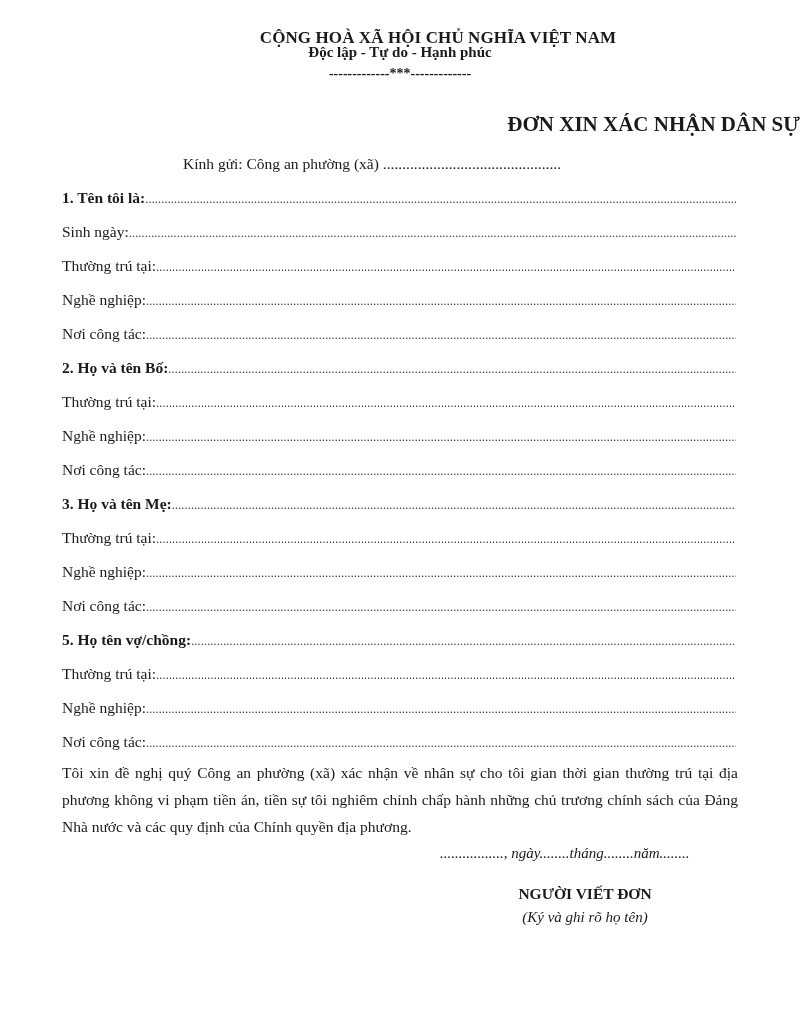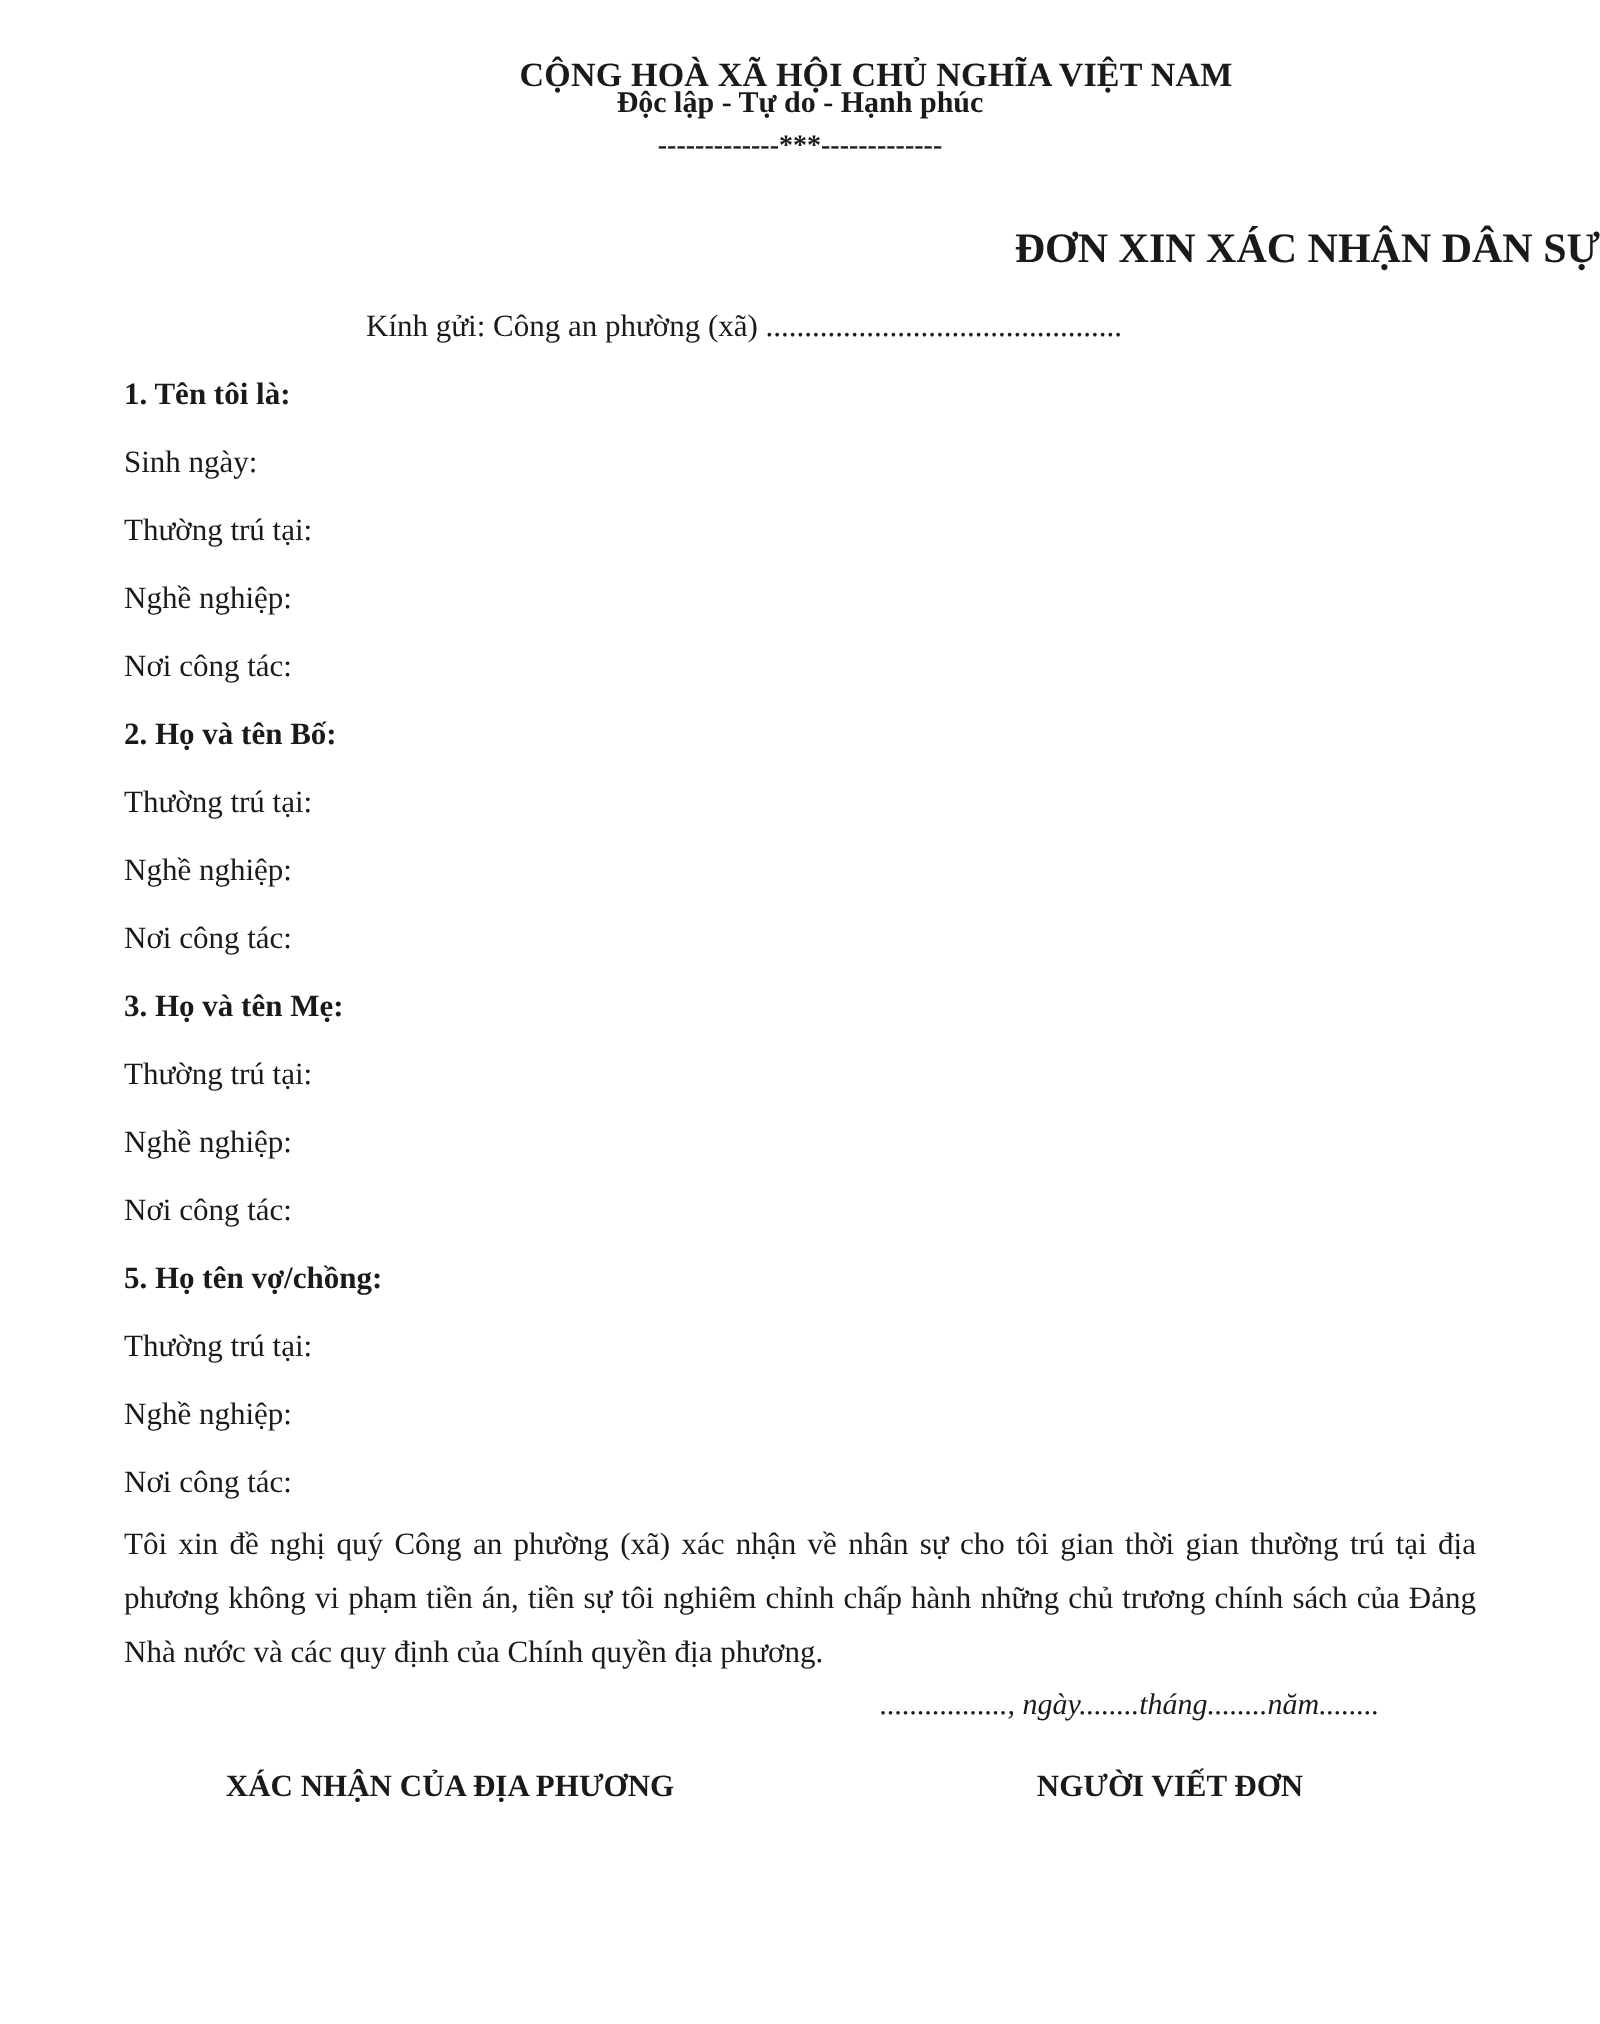--- a/index.html
+++ b/index.html
@@ -18,21 +18,20 @@
     .line {
       position: absolute;
       left: 62px;
       width: 674px;
       height: 22px;
       font-size: 15.5px;
       display: flex;
       align-items: baseline;
       white-space: nowrap;
       overflow: hidden;
-      flex-direction: column;
     }
     .line .label { flex: none; }
     .line .label.bold { font-weight: bold; }
     .line .dots {
       flex: 1 1 auto;
       overflow: hidden;
       white-space: nowrap;
       letter-spacing: 0.2px;
       font-size: 12px;
       color: #333;
@@ -140,18 +139,18 @@
 <div class="line" style="top:733px">
   <span class="label">Nơi công tác:</span>
   <span class="dots">..................................................................................................................................................................................................................................</span>
 </div>
 
 <div class="paragraph">Tôi xin đề nghị quý Công an phường (xã) xác nhận về nhân sự cho tôi gian thời gian thường trú tại địa phương không vi phạm tiền án, tiền sự tôi nghiêm chỉnh chấp hành những chủ trương chính sách của Đảng Nhà nước và các quy định của Chính quyền địa phương.</div>
 
 <div class="date-line">................., ngày........tháng........năm........</div>
 
 <div class="sig-block sig-left">
-  <div class="sig-title">XÁC NHẬN CỦA ĐỊA PHƯƠNG</div>
 </div>
 
 <div class="sig-block sig-right">
   <div class="sig-title">NGƯỜI VIẾT ĐƠN</div>
+  <div class="sig-sub">(Ký và ghi rõ họ tên)</div>
 </div>
 
 </body></html>

